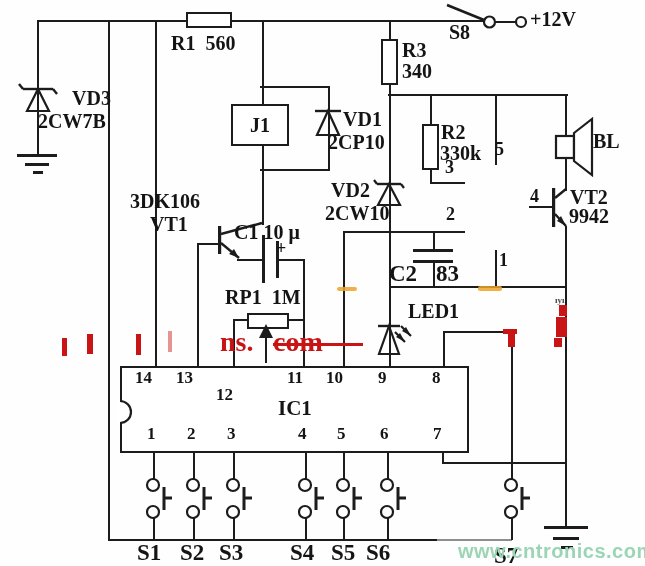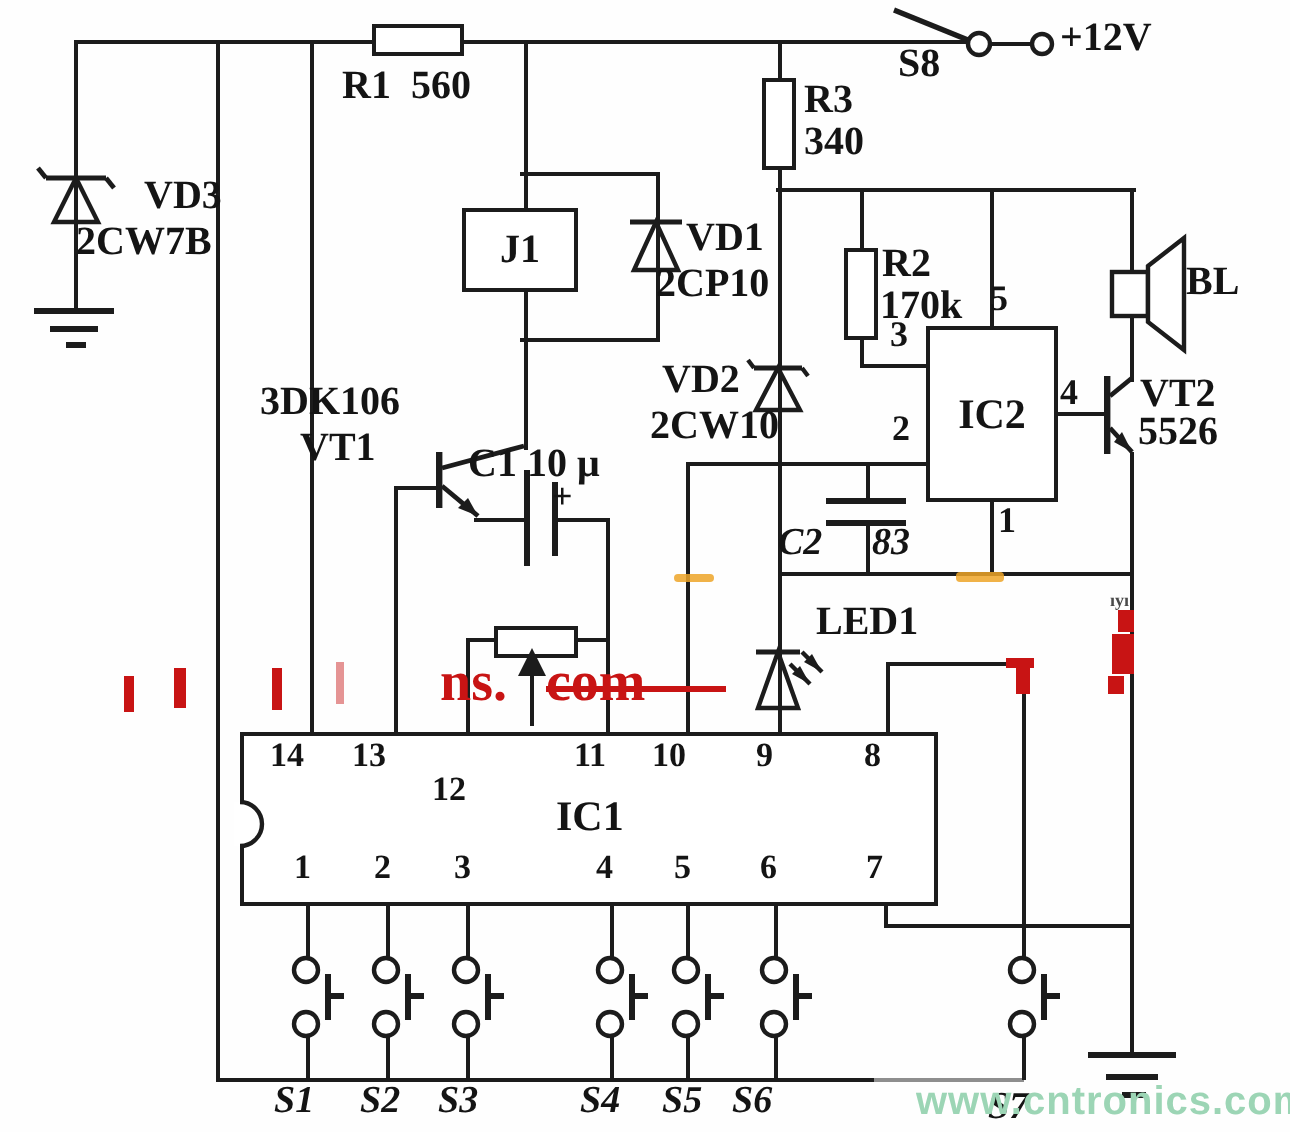--- a/index.html
+++ b/index.html
@@ -3,21 +3,21 @@
 <meta charset="utf-8">
 <style>
   html,body{margin:0;padding:0;background:#ffffff;}
   #canvas{position:relative;width:645px;height:566px;background:#fefefe;overflow:hidden;
           font-family:"Liberation Serif","DejaVu Serif",serif;}
   .w{position:absolute;background:#1c1c1c;}
   .wg{position:absolute;background:#8e8e8e;}
   .box{position:absolute;background:#fff;border:2.2px solid #1c1c1c;box-sizing:border-box;
        display:flex;align-items:center;justify-content:center;}
   .lbl{position:absolute;font-weight:bold;color:#141414;white-space:pre;line-height:1;}
-  .f21{font-size:21px;} .f20{font-size:20px;} .f19{font-size:19px;font-style:italic;}
+  .f21{font-size:21px;} .f20{font-size:20px;} .f19{font-size:23px;}
   .f18{font-size:18px;} .f17{font-size:17px;}
   .sym{position:absolute;}
   .red{position:absolute;background:#c81414;}
   .redtxt{position:absolute;color:#c81414;font-weight:bold;font-size:28px;line-height:1;white-space:pre;}
   .orange{position:absolute;background:#eda428;border-radius:2px;opacity:.85;}
   .wm-green{position:absolute;left:458px;top:540px;font-family:"Liberation Sans","DejaVu Sans",sans-serif;
             font-size:20px;font-weight:bold;color:#9cd5b5;letter-spacing:.5px;line-height:1.1;}
   .tiny{position:absolute;left:555px;top:295px;font-size:9px;color:#4a4a4a;font-weight:bold;}
 </style>
 </head>
@@ -112,23 +112,20 @@
   <div class="orange" style="left:337px;top:287px;width:20px;height:4px"></div>
   <div class="orange" style="left:478px;top:286px;width:24px;height:5px"></div>
   <span class="tiny">ıyı</span>
 
   <div class="box" style="left:186px;top:12px;width:46px;height:16px"></div>
   <div class="box" style="left:381px;top:39px;width:17px;height:46px"></div>
   <div class="box" style="left:422px;top:124px;width:17px;height:46px"></div>
   <div class="box" style="left:231px;top:104px;width:58px;height:42px">
     <span class="lbl f20" style="position:static">J1</span>
   </div>
-  <div class="box" style="left:463px;top:163px;width:66px;height:88px">
-    <span class="lbl f21" style="position:static">IC2</span>
-  </div>
   <div class="box" style="left:120px;top:366px;width:349px;height:87px"></div>
   <div class="box" style="left:247px;top:313px;width:42px;height:16px"></div>
 
   <svg class="sym" style="left:107px;top:398px" width="26" height="28" viewBox="0 0 26 28">
     <rect x="10" y="3" width="6" height="22" fill="#fff"></rect>
     <path d="M13,3 A11,11 0 0 1 13,25" fill="#fff" stroke="#1c1c1c" stroke-width="2.2"></path>
   </svg>
 
   <svg class="sym" style="left:15px;top:80px" width="46" height="38" viewBox="0 0 46 38">
     <line x1="8" y1="9" x2="38" y2="9" stroke="#1c1c1c" stroke-width="2.4"></line>
@@ -236,35 +233,36 @@
   <span class="lbl f20" style="left:38px;top:111px">2CW7B</span>
   <span class="lbl f20" style="left:449px;top:22px">S8</span>
   <span class="lbl f20" style="left:530px;top:9px">+12V</span>
   <span class="lbl f20" style="left:402px;top:40px">R3</span>
   <span class="lbl f20" style="left:402px;top:61px">340</span>
   <span class="lbl f20" style="left:343px;top:109px">VD1</span>
   <span class="lbl f20" style="left:328px;top:132px">2CP10</span>
   <span class="lbl f20" style="left:331px;top:180px">VD2</span>
   <span class="lbl f20" style="left:325px;top:203px">2CW10</span>
   <span class="lbl f20" style="left:441px;top:122px">R2</span>
-  <span class="lbl f20" style="left:440px;top:143px">170k</span>
+  <span class="lbl f20" style="left:440px;top:143px">330k</span>
   <span class="lbl f18" style="left:495px;top:140px">5</span>
   <span class="lbl f18" style="left:445px;top:158px">3</span>
   <span class="lbl f18" style="left:446px;top:205px">2</span>
   <span class="lbl f18" style="left:530px;top:187px">4</span>
   <span class="lbl f18" style="left:499px;top:251px">1</span>
   <span class="lbl f20" style="left:593px;top:131px">BL</span>
   <span class="lbl f20" style="left:570px;top:187px">VT2</span>
-  <span class="lbl f20" style="left:569px;top:206px">5526</span>
+  <span class="lbl f20" style="left:569px;top:206px">9942</span>
   <span class="lbl f19" style="left:389px;top:262px">C2</span>
   <span class="lbl f19" style="left:436px;top:262px">83</span>
   <span class="lbl f20" style="left:130px;top:191px">3DK106</span>
   <span class="lbl f20" style="left:150px;top:214px">VT1</span>
   <span class="lbl f20" style="left:234px;top:222px">C1 10 μ</span>
   <span class="lbl f18" style="left:276px;top:239px">+</span>
+  <span class="lbl f20" style="left:225px;top:287px">RP1  1M</span>
   <span class="lbl f20" style="left:408px;top:301px">LED1</span>
   <span class="lbl f21" style="left:278px;top:398px">IC1</span>
 
   <span class="lbl f17" style="left:135px;top:369px">14</span>
   <span class="lbl f17" style="left:176px;top:369px">13</span>
   <span class="lbl f17" style="left:216px;top:386px">12</span>
   <span class="lbl f17" style="left:287px;top:369px">11</span>
   <span class="lbl f17" style="left:326px;top:369px">10</span>
   <span class="lbl f17" style="left:378px;top:369px">9</span>
   <span class="lbl f17" style="left:432px;top:369px">8</span>

